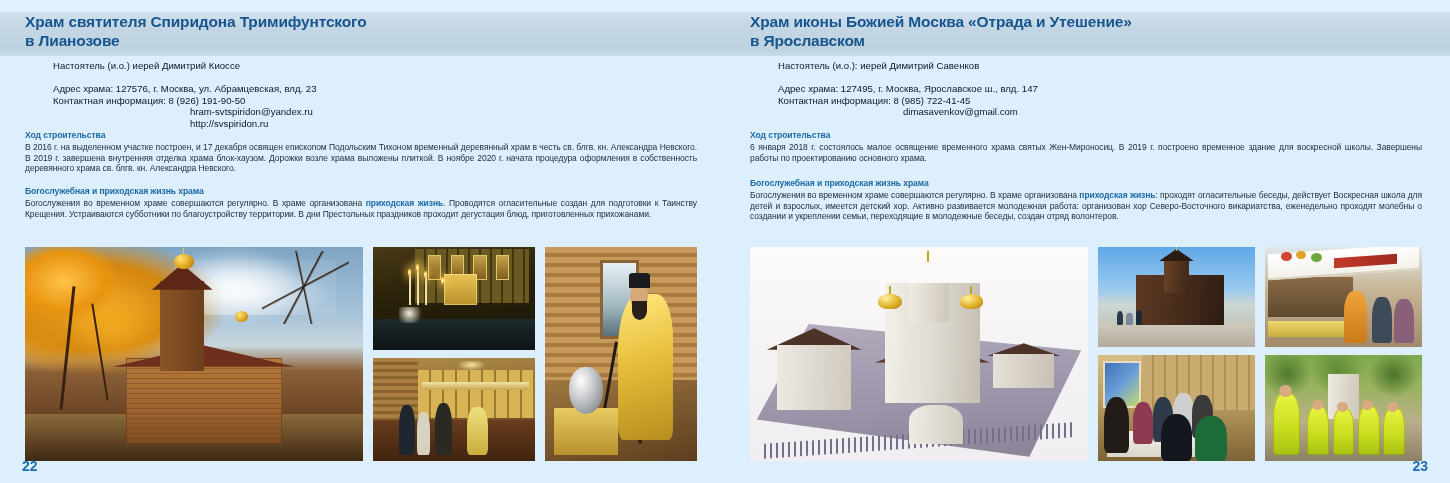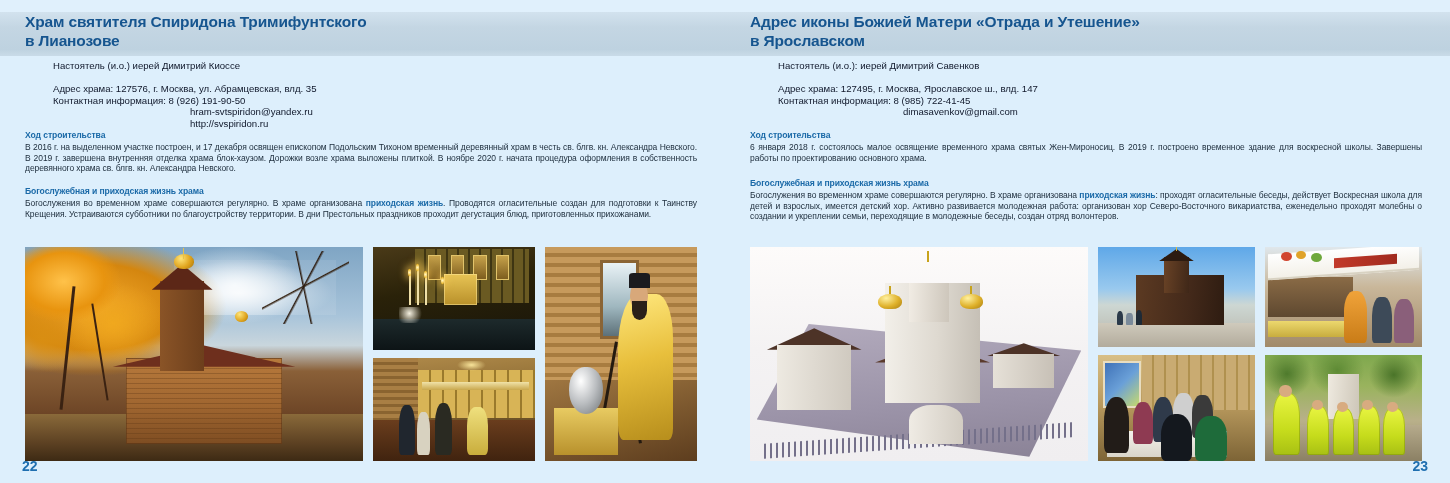--- a/index.html
+++ b/index.html
@@ -445,21 +445,21 @@
 
   <div class="page page-left">
 
     <div class="header-band"></div>
     <div class="title">Храм святителя  Спиридона Тримифунтского
 в Лианозове</div>
 
     <div class="contact">
       <p class="rector">Настоятель (и.о.) иерей Димитрий Киоссе</p>
       <div class="lines">
-        <div>Адрес храма: 127576, г. Москва, ул. Абрамцевская, влд. 35</div>
+        <div>Адрес храма: 127576, г. Москва, ул. Абрамцевская, влд. 23</div>
         <div>Контактная информация: 8 (926) 191-90-50</div>
         <div class="indent">hram-svtspiridon@yandex.ru</div>
         <div class="indent">http://svspiridon.ru</div>
       </div>
     </div>
 
     <div class="section sec-build-l">
       <div class="sec-head">Ход строительства</div>
       <div class="sec-body">В 2016 г. на выделенном участке построен, и 17 декабря освящен епископом Подольским Тихоном временный деревянный храм в честь св. блгв. кн. Александра Невского. В 2019 г. завершена внутренняя отделка храма блок-хаузом. Дорожки возле храма выложены плиткой. В ноябре 2020 г. начата процедура оформления в собственность деревянного храма св. блгв. кн. Александра Невского.</div>
     </div>
@@ -539,21 +539,21 @@
       </div>
 
     </div>
 
     <div class="pageno pageno-l">22</div>
   </div>
 
   <div class="page page-right">
 
     <div class="header-band"></div>
-    <div class="title">Адрес иконы Божией Матери «Отрада и Утешение»
+    <div class="title">Храм иконы Божией Москва «Отрада и Утешение»
 в Ярославском</div>
 
     <div class="contact">
       <p class="rector">Настоятель (и.о.): иерей Димитрий Савенков</p>
       <div class="lines">
         <div>Адрес храма: 127495, г. Москва, Ярославское ш., влд. 147</div>
         <div>Контактная информация: 8 (985) 722-41-45</div>
         <div class="indent">dimasavenkov@gmail.com</div>
       </div>
     </div>

